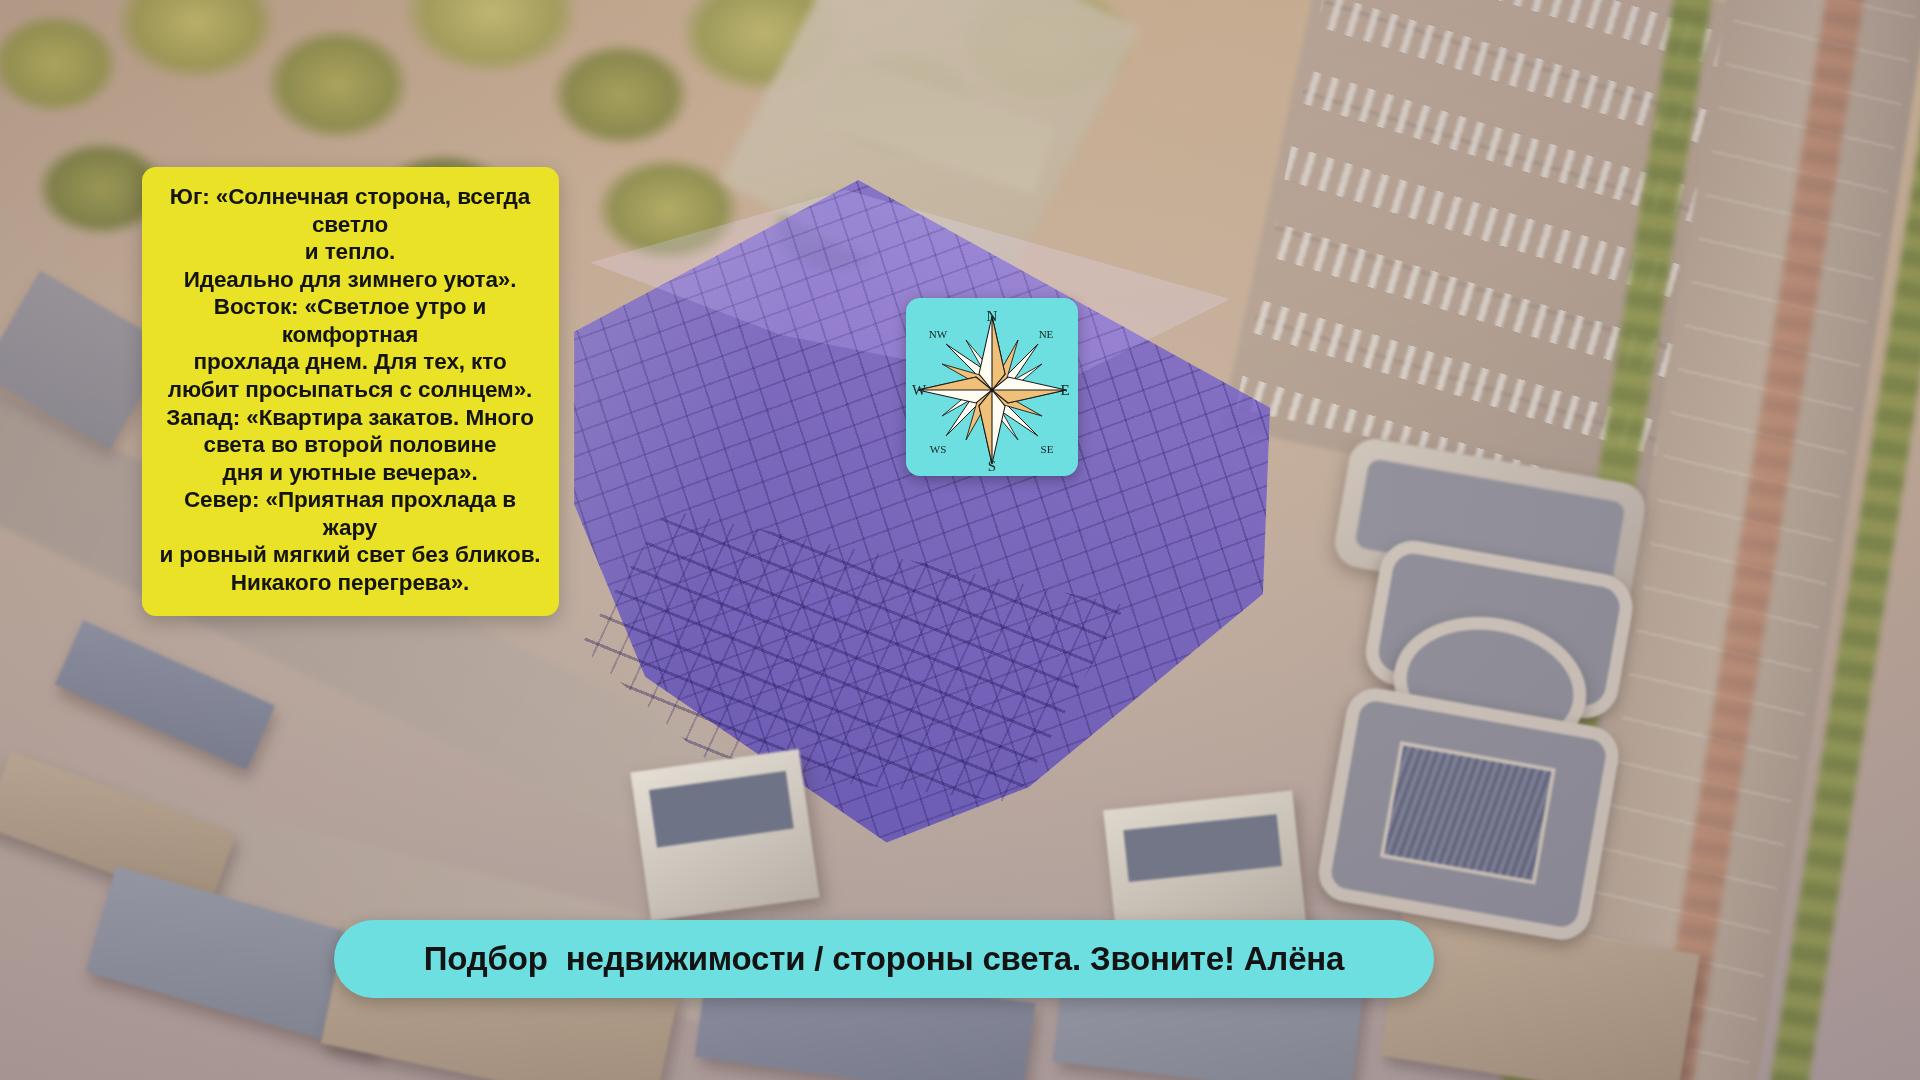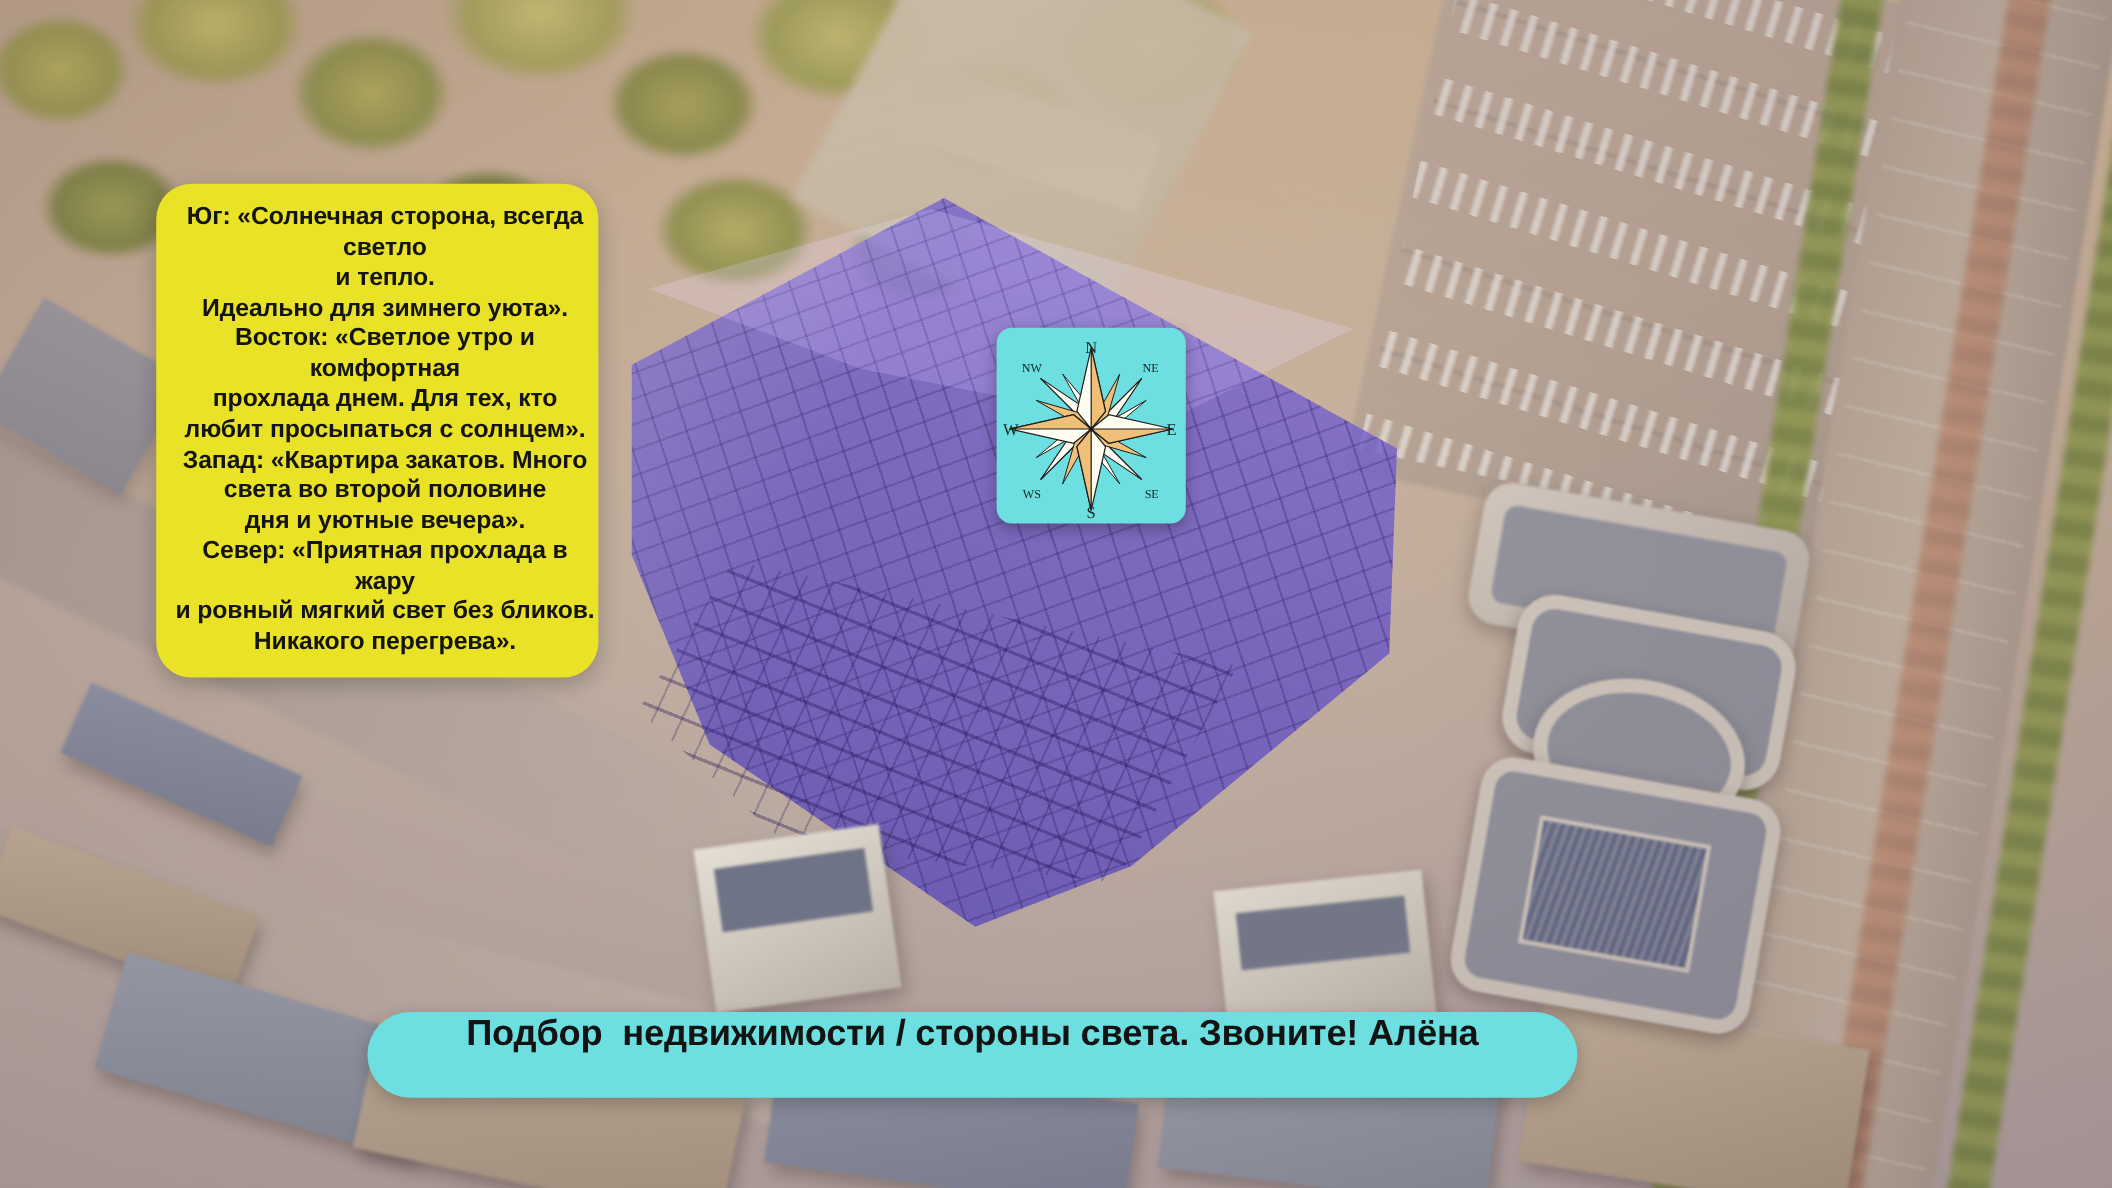--- a/index.html
+++ b/index.html
@@ -249,23 +249,23 @@
   .compass-card text {
     font-family: "Liberation Serif", serif;
     fill: #13231f;
   }
 
   
   .info-card {
     position: absolute;
     left: 142px; top: 167px;
     width: 388px;
-    padding: 16px 0 20px 14px;
+    padding: 16px 15px 20px 14px;
     background: #e9e226;
-    border-radius: 32px;
+    border-radius: 14px;
     box-shadow: 0 6px 20px rgba(0,0,0,.22);
   }
   .info-card p {
     margin: 0;
     text-align: center;
     color: #141414;
     font-weight: 700;
     font-size: 22.5px;
     line-height: 1.225;
     letter-spacing: -0.1px;
@@ -273,20 +273,21 @@
   }
 
   
   .cta {
     position: absolute;
     left: 334px; top: 920px;
     width: 1100px; height: 78px;
     background: #6ddfe0;
     border-radius: 40px;
     display: flex;
+    align-items: center;
     justify-content: center;
     box-shadow: 0 5px 16px rgba(0,0,0,.22);
   }
   .cta span {
     color: #131313;
     font-weight: 700;
     font-size: 33px;
     letter-spacing: -0.2px;
     white-space: pre;
   }

